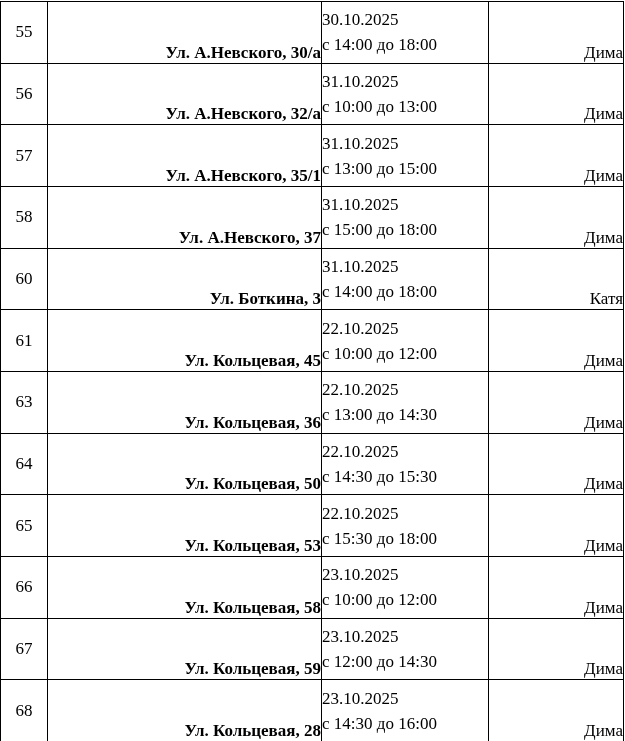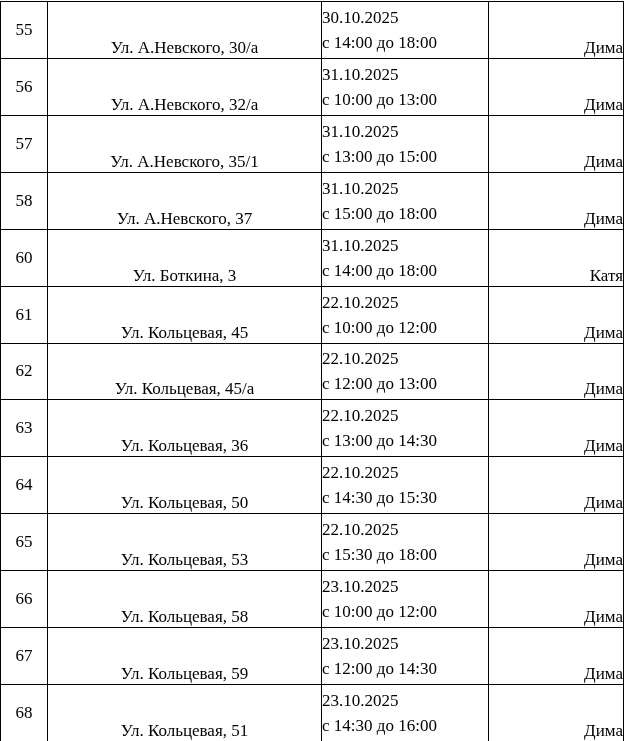--- a/index.html
+++ b/index.html
@@ -23,24 +23,25 @@
   table.schedule td {
     border: 1px solid #000000;
     overflow: hidden;
     padding: 0;
   }
   td.cell-num {
     text-align: center;
     vertical-align: middle;
   }
   td.cell-addr {
-    text-align: center;
+    text-align: right;
     vertical-align: bottom;
     padding: 0 2px 2px 7px;
     white-space: nowrap;
+    font-weight: bold;
   }
   td.cell-datetime {
     text-align: left;
     vertical-align: middle;
     line-height: 25px;
     white-space: nowrap;
   }
   td.cell-assignee {
     text-align: right;
     vertical-align: bottom;
@@ -106,29 +107,20 @@
       <tr>
     <td class="cell-num">61</td>
     <td class="cell-addr">Ул. Кольцевая, 45</td>
     <td class="cell-datetime">
       <div>22.10.2025</div>
       <div>с 10:00 до 12:00</div>
     </td>
     <td class="cell-assignee">Дима</td>
   </tr>
       <tr>
-    <td class="cell-num">62</td>
-    <td class="cell-addr">Ул. Кольцевая, 45/а</td>
-    <td class="cell-datetime">
-      <div>22.10.2025</div>
-      <div>с 12:00 до 13:00</div>
-    </td>
-    <td class="cell-assignee">Дима</td>
-  </tr>
-      <tr>
     <td class="cell-num">63</td>
     <td class="cell-addr">Ул. Кольцевая, 36</td>
     <td class="cell-datetime">
       <div>22.10.2025</div>
       <div>с 13:00 до 14:30</div>
     </td>
     <td class="cell-assignee">Дима</td>
   </tr>
       <tr>
     <td class="cell-num">64</td>
@@ -161,21 +153,21 @@
     <td class="cell-num">67</td>
     <td class="cell-addr">Ул. Кольцевая, 59</td>
     <td class="cell-datetime">
       <div>23.10.2025</div>
       <div>с 12:00 до 14:30</div>
     </td>
     <td class="cell-assignee">Дима</td>
   </tr>
       <tr>
     <td class="cell-num">68</td>
-    <td class="cell-addr">Ул. Кольцевая, 51</td>
+    <td class="cell-addr">Ул. Кольцевая, 28</td>
     <td class="cell-datetime">
       <div>23.10.2025</div>
       <div>с 14:30 до 16:00</div>
     </td>
     <td class="cell-assignee">Дима</td>
   </tr>
     </tbody>
 </table>
 
 </body></html>

